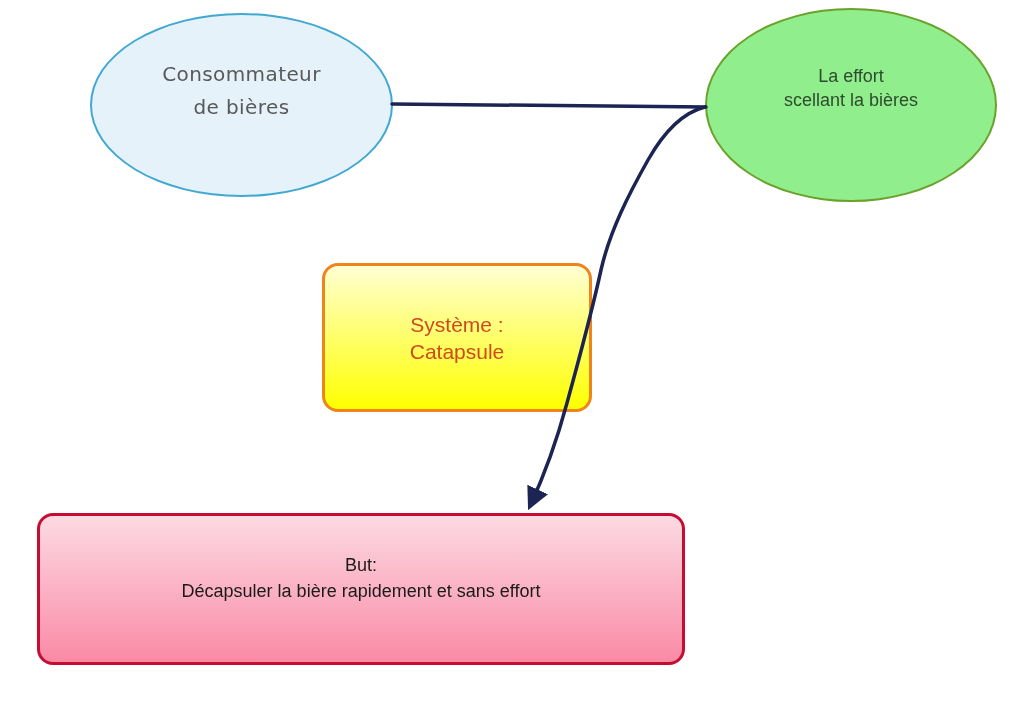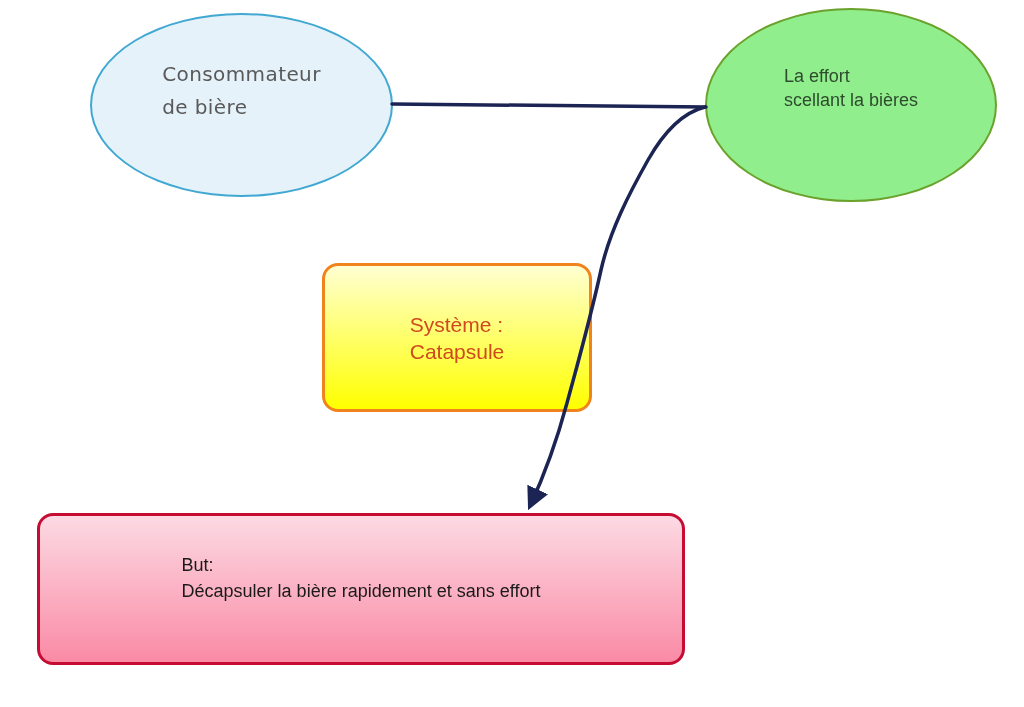--- a/index.html
+++ b/index.html
@@ -15,20 +15,21 @@
     width: 1024px;
     height: 707px;
     background: #ffffff;
   }
   .node {
     position: absolute;
     box-sizing: border-box;
     display: flex;
     align-items: center;
     justify-content: center;
+    text-align: center;
   }
   .label .line { display: block; }
 
   
   #node-consumer {
     left: 90px; top: 13px; width: 303px; height: 184px;
     border-radius: 50%;
     border: 2.5px solid;
     font-family: "DejaVu Sans", sans-serif;
     font-size: 20px;
@@ -78,21 +79,21 @@
   }
 </style>
 </head>
 <body>
 
 <div class="canvas">
 
   <div class="node" id="node-consumer" style="background: rgb(230, 242, 249); border-color: rgb(65, 168, 210); color: rgb(89, 89, 89);">
     <div class="label">
       <span class="line">Consommateur</span>
-      <span class="line">de bière</span>
+      <span class="line">de bières</span>
     </div>
   </div>
 
   <div class="node" id="node-capsule" style="background: rgb(145, 238, 141); border-color: rgb(107, 162, 44); color: rgb(46, 75, 46);">
     <div class="label">
       <span class="line">La effort</span>
       <span class="line">scellant la bières</span>
     </div>
   </div>
 

